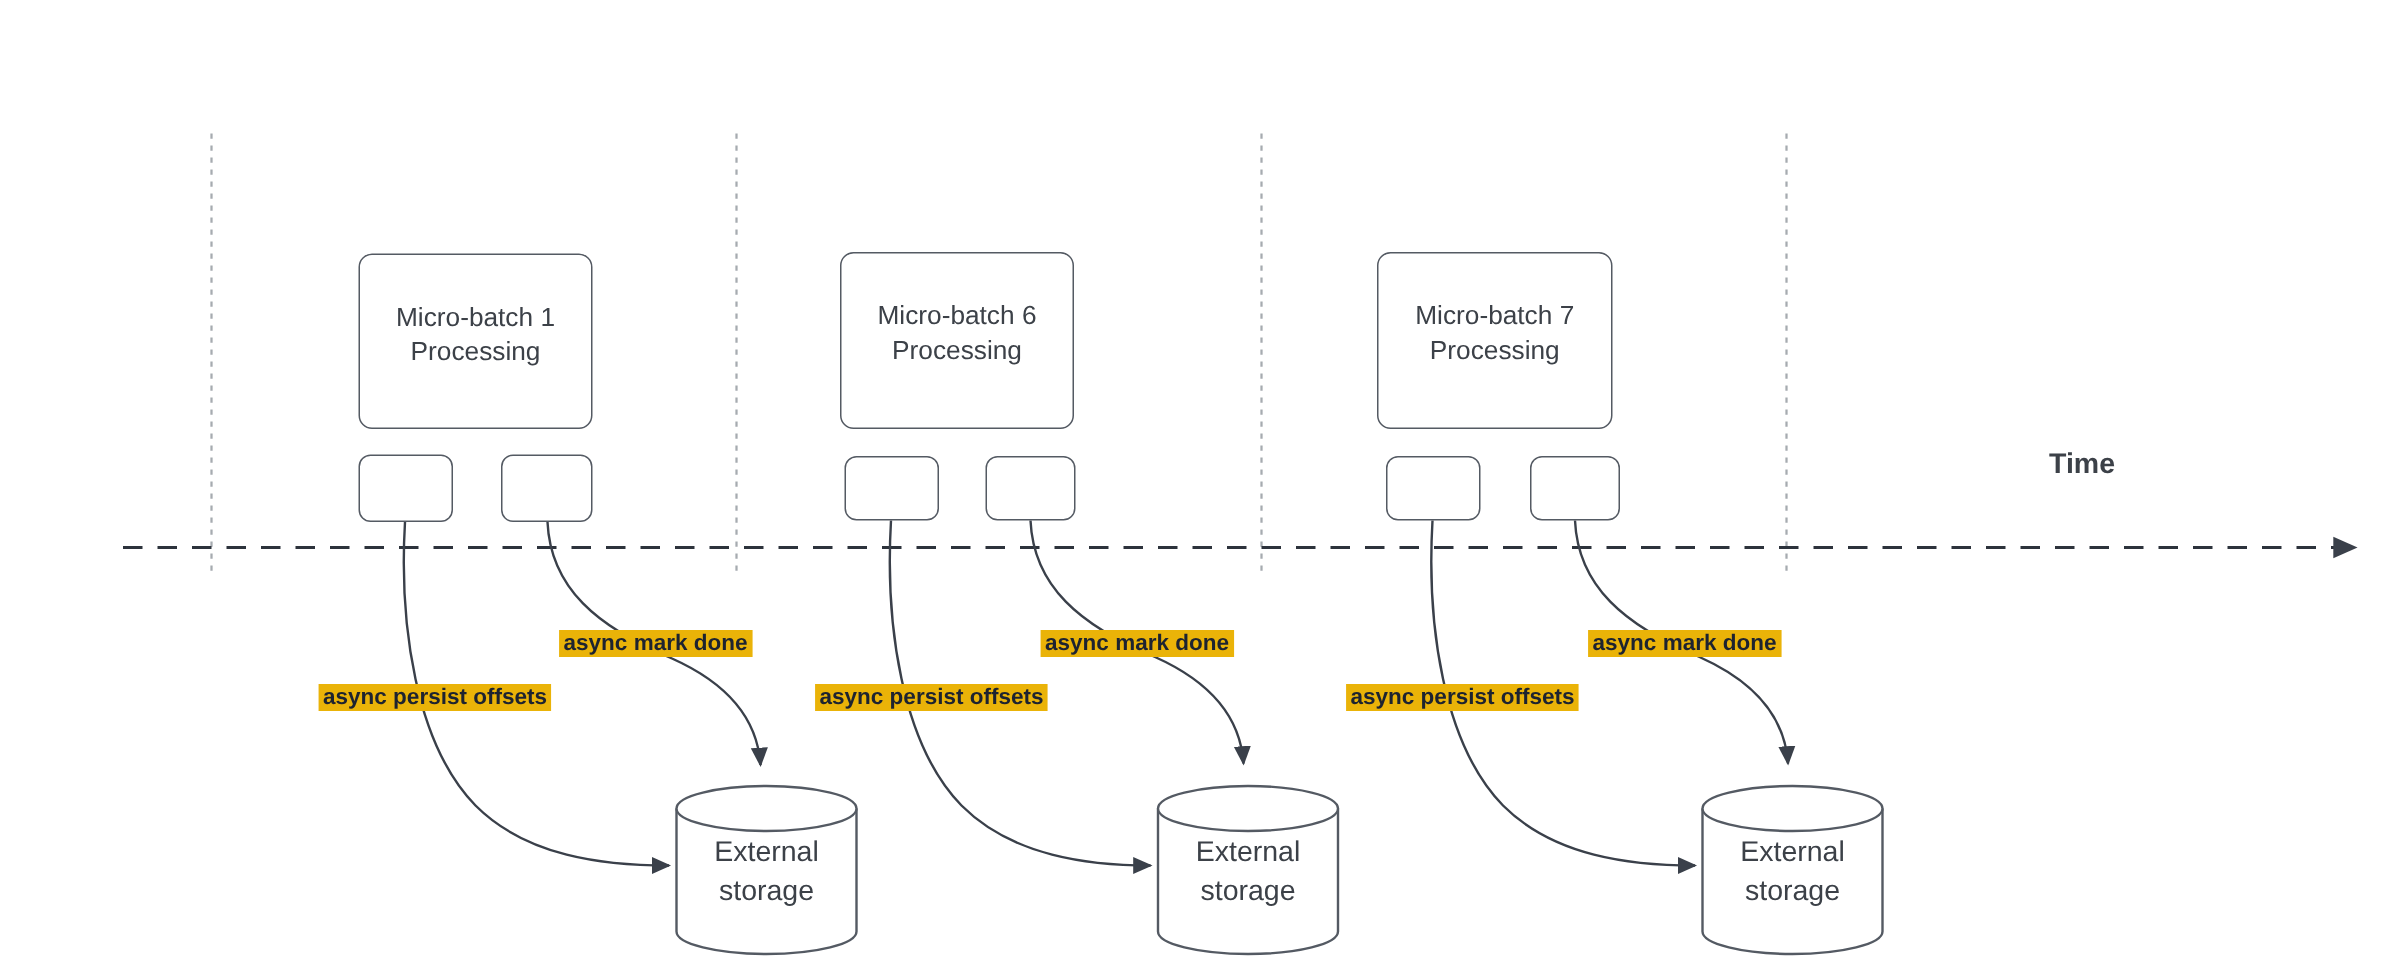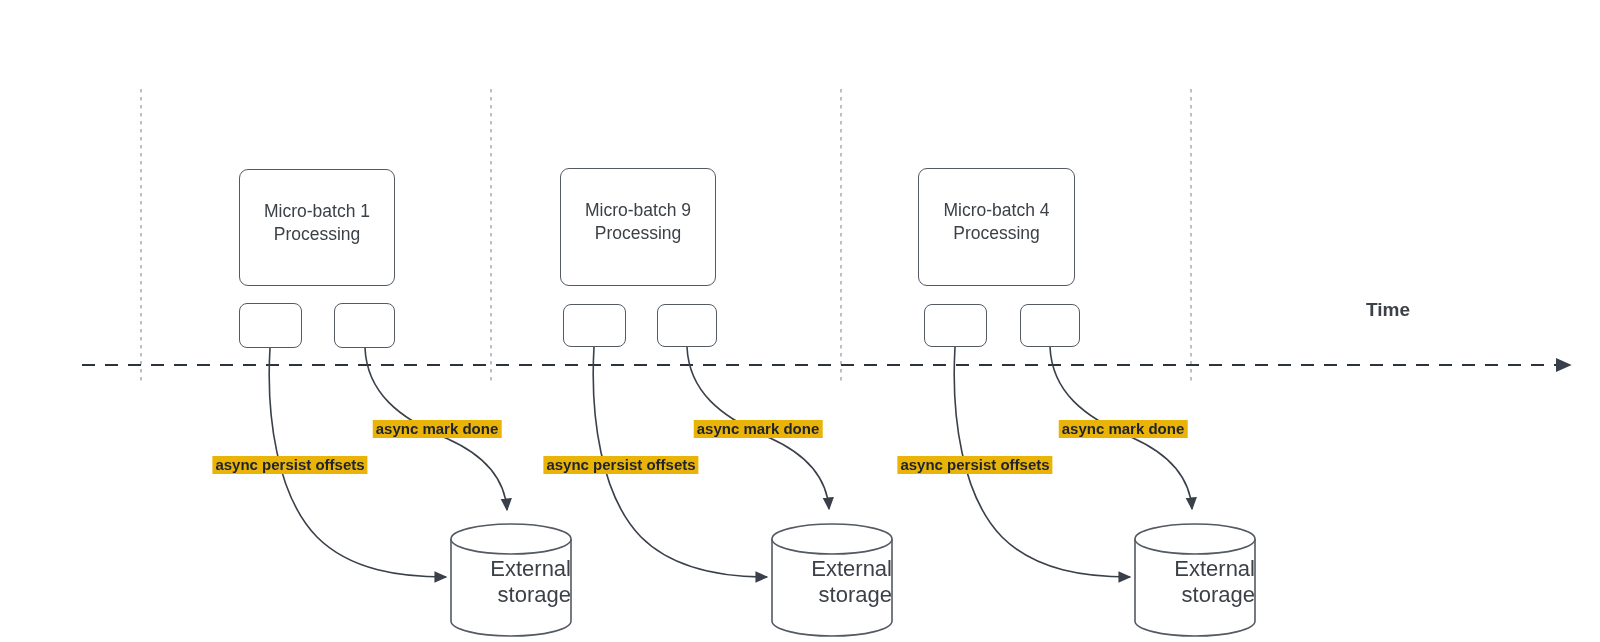--- a/index.html
+++ b/index.html
@@ -43,23 +43,23 @@
     color: #1d2330;
     font-size: 15px;
     font-weight: bold;
     line-height: 18px;
     white-space: nowrap;
     padding: 0 3px;
   }
   .storage-label {
     position: absolute;
     width: 120px;
-    text-align: right;
+    text-align: center;
     color: #3c4148;
-    font-size: 22px;
+    font-size: 19px;
     line-height: 26px;
   }
   .time-label {
     position: absolute;
     transform: translateX(-50%);
     color: #3c4148;
     font-size: 19px;
     line-height: 24px;
   }
 </style>
@@ -109,31 +109,31 @@
     <span>Micro-batch 1</span>
     <span>Processing</span>
   </div>
   <div class="mini-box" style="left:239px; top:259px; width:63px; height:45px;"></div>
   <div class="mini-box" style="left:334px; top:259px; width:61px; height:45px;"></div>
   <div class="async-label" style="left:290px; top:412px;">async persist offsets</div>
   <div class="async-label" style="left:437px; top:376px;">async mark done</div>
   <div class="storage-label" style="left:451px; top:512px;">External storage</div>
 
   <div class="shape-box" style="left:560px; top:124px; width:156px; height:118px;">
-    <span>Micro-batch 9</span>
+    <span>Micro-batch 6</span>
     <span>Processing</span>
   </div>
   <div class="mini-box" style="left:563px; top:260px; width:63px; height:43px;"></div>
   <div class="mini-box" style="left:657px; top:260px; width:60px; height:43px;"></div>
   <div class="async-label" style="left:621px; top:412px;">async persist offsets</div>
   <div class="async-label" style="left:758px; top:376px;">async mark done</div>
   <div class="storage-label" style="left:772px; top:512px;">External storage</div>
 
   <div class="shape-box" style="left:918px; top:124px; width:157px; height:118px;">
-    <span>Micro-batch 4</span>
+    <span>Micro-batch 7</span>
     <span>Processing</span>
   </div>
   <div class="mini-box" style="left:924px; top:260px; width:63px; height:43px;"></div>
   <div class="mini-box" style="left:1020px; top:260px; width:60px; height:43px;"></div>
   <div class="async-label" style="left:975px; top:412px;">async persist offsets</div>
   <div class="async-label" style="left:1123px; top:376px;">async mark done</div>
   <div class="storage-label" style="left:1135px; top:512px;">External storage</div>
 
   <div class="time-label" style="left:1388px; top:254px;font-weight:bold;">Time</div>
 

